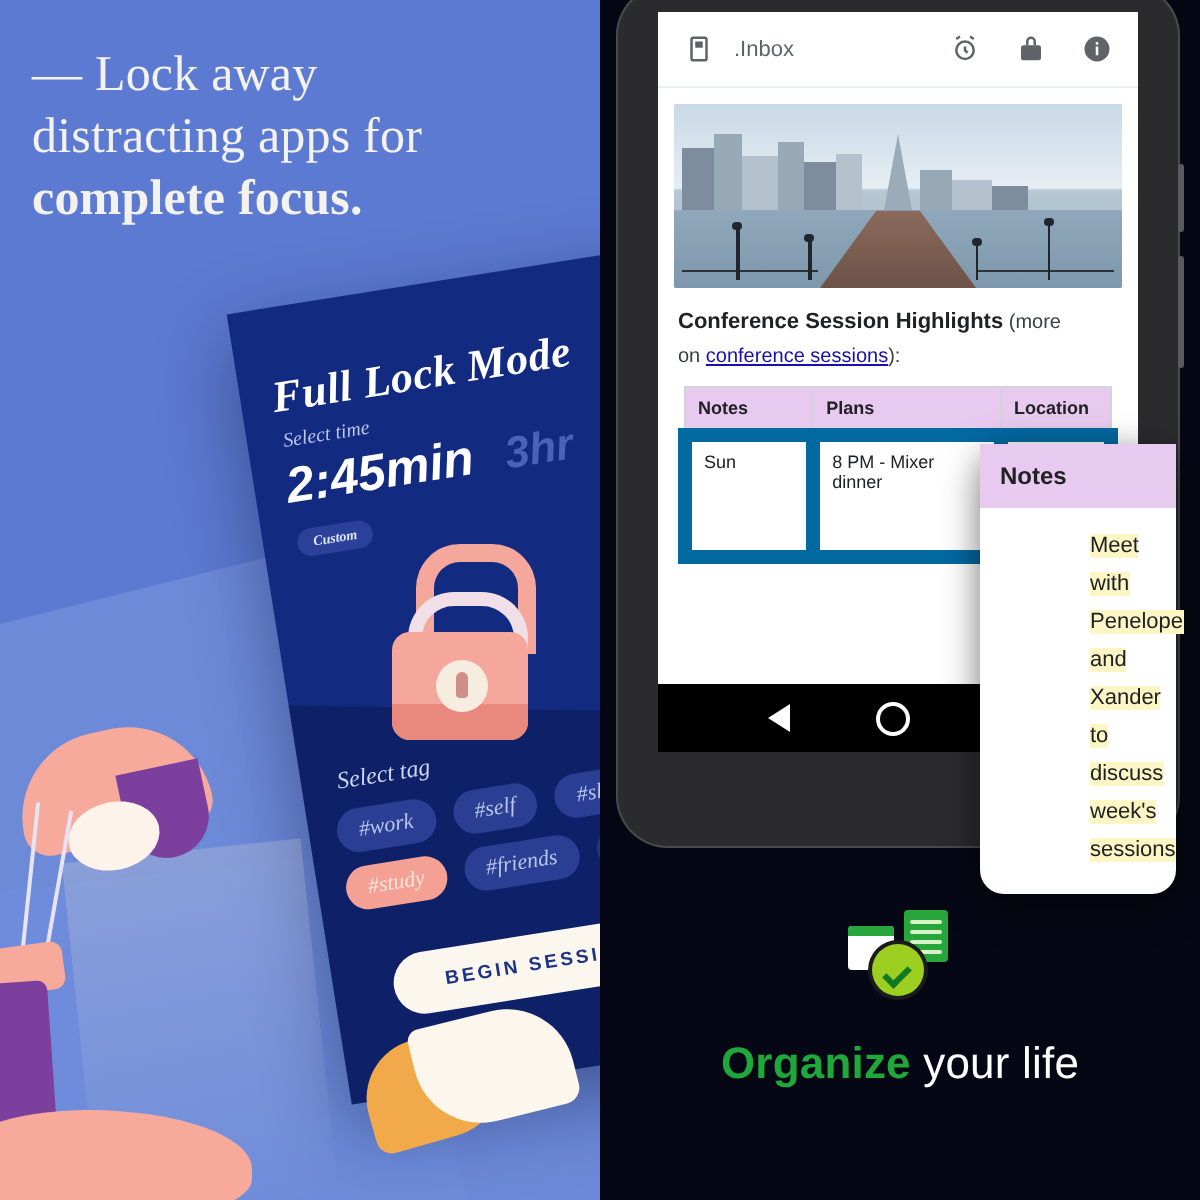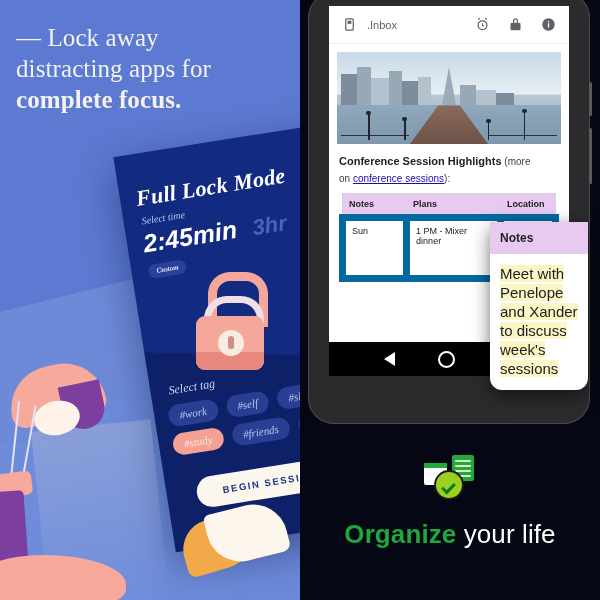--- a/index.html
+++ b/index.html
@@ -489,23 +489,24 @@
   }
   #notes-panel .notes-head {
     background: #e8c9ef;
     padding: 9px 10px;
     font-size: 12px;
     font-weight: bold;
     color: #202124;
   }
   #notes-panel .notes-body {
     padding: 10px 10px 12px 10px;
-    font-size: 15px;
+    font-size: 11px;
     line-height: 19px;
     color: #202124;
+    margin-left: 45px;
   }
   #notes-panel .notes-body span {
     background: #fbf6c4;
     box-decoration-break: clone;
     -webkit-box-decoration-break: clone;
   }
 
   
   #brand {
     position: absolute;
@@ -548,21 +549,21 @@
   }
   .lg-clock::after {
     content: "";
     position: absolute; left: 6px; top: 11px;
     width: 10px; height: 5px;
     border-left: 3px solid #0f7a20;
     border-bottom: 3px solid #0f7a20;
     transform: rotate(-45deg);
   }
   #brand .wordmark {
-    font-size: 26px;
+    font-size: 22px;
     letter-spacing: .1px;
     color: #ffffff;
     white-space: nowrap;
   }
   #brand .wordmark .g { color: #1fa83a; font-weight: bold; }
   #brand .wordmark .w { color: #ffffff; font-weight: normal; }
 </style>
 </head>
 <body>
 
@@ -704,21 +705,21 @@
             <thead>
               <tr>
                 <th style="width:24%">Notes</th>
                 <th style="width:38%">Plans</th>
                 <th>Location</th>
               </tr>
             </thead>
             <tbody>
               <tr>
                 <td>Sun</td>
-                <td>1 PM - Mixer dinner</td>
+                <td>8 PM - Mixer dinner</td>
                 <td><a href="#">Our hotel</a></td>
               </tr>
             </tbody>
           </table>
         </div>
 
         <div class="navbar">
           <span class="nav-back"></span>
           <span class="nav-home"></span>
           <span class="nav-recent"></span>

